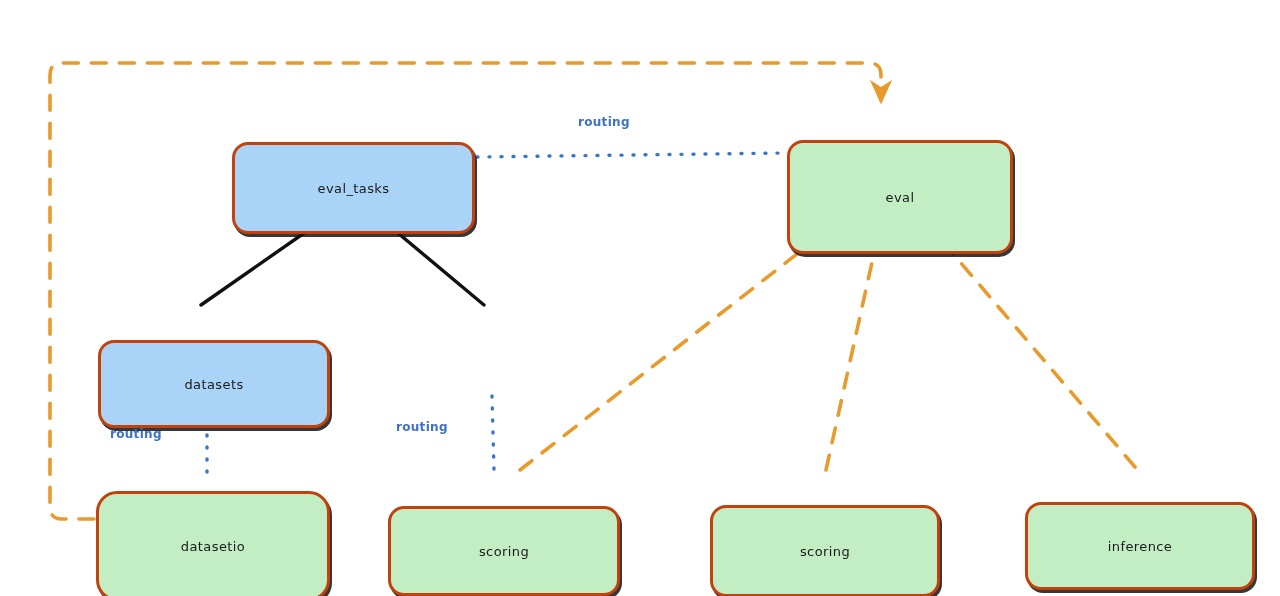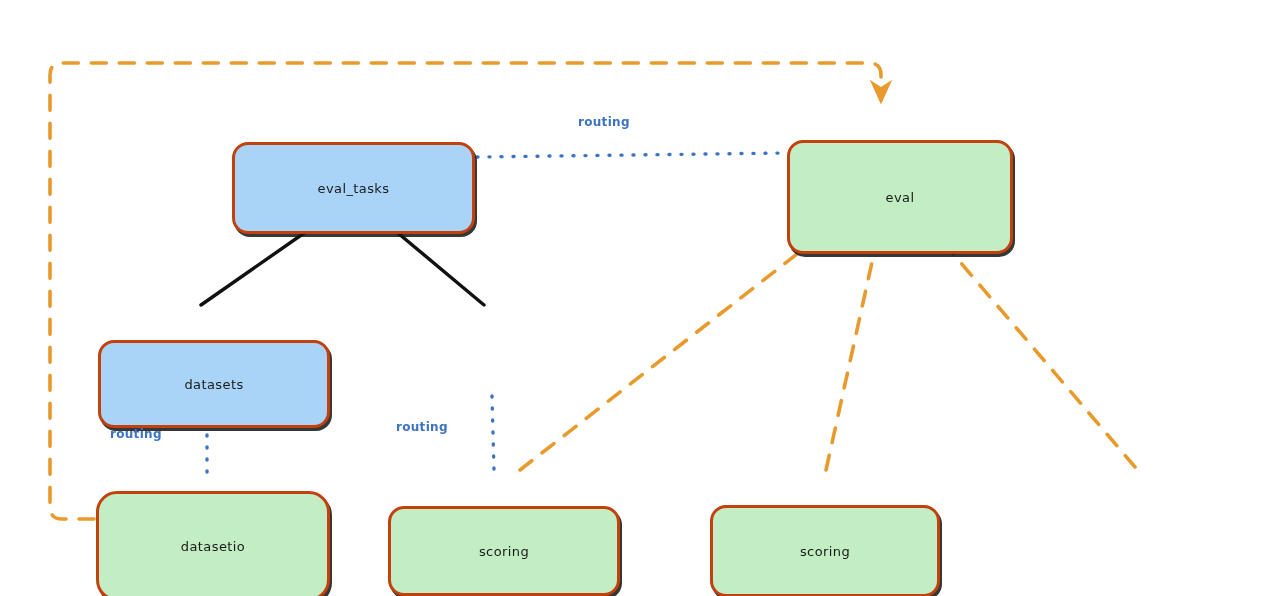--- a/index.html
+++ b/index.html
@@ -111,20 +111,23 @@
   </div>
 
   <div class="node" style="left:388px; top:474px; width:232px; height:90px; background:#c3eec4;">
     <span class="node-label">scoring</span>
   </div>
 
   <div class="node" style="left:710px; top:473px; width:230px; height:92px; background:#c3eec4;">
     <span class="node-label">scoring</span>
   </div>
 
+  <div class="node" style="left:1025px; top:470px; width:230px; height:88px; background:#c3eec4;">
+    <span class="node-label">inference</span>
+  </div>
 
   <div class="edge-label" style="left:578px; top:115px;">routing</div>
 
   <div class="edge-label" style="left:110px; top:427px;">routing</div>
 
   <div class="edge-label" style="left:396px; top:420px;">routing</div>
 
 </div>
 
 </body></html>

